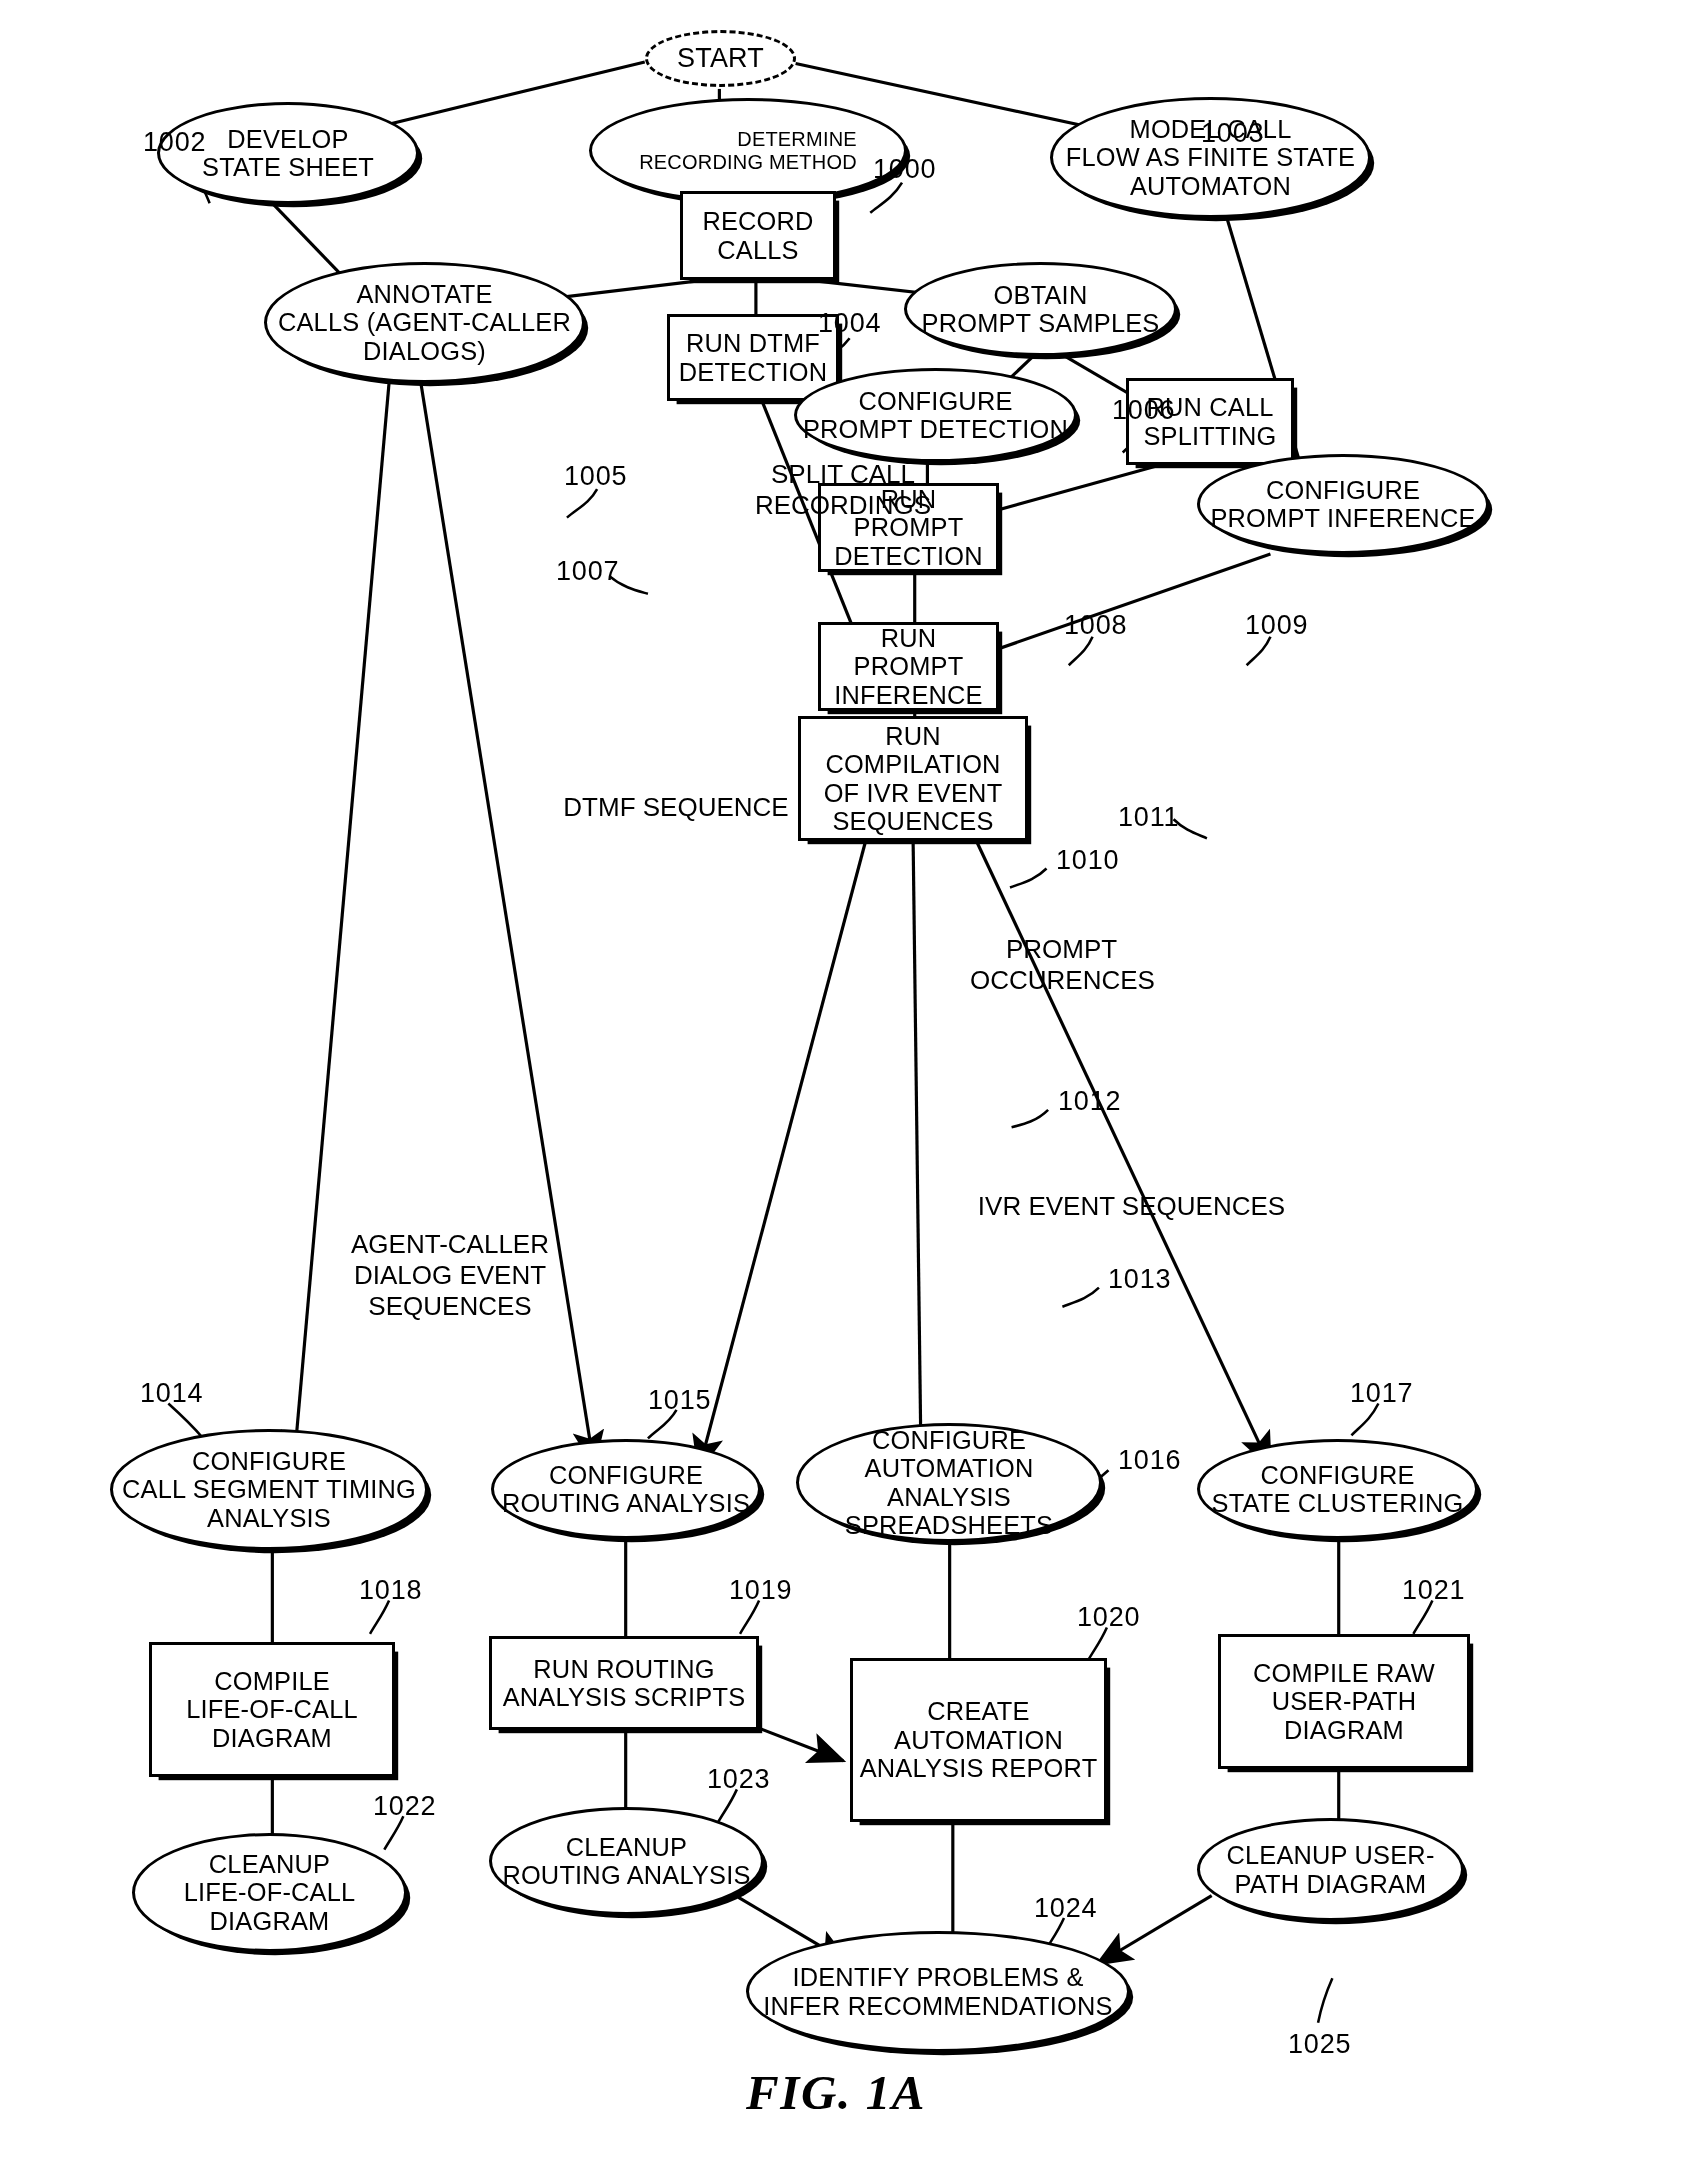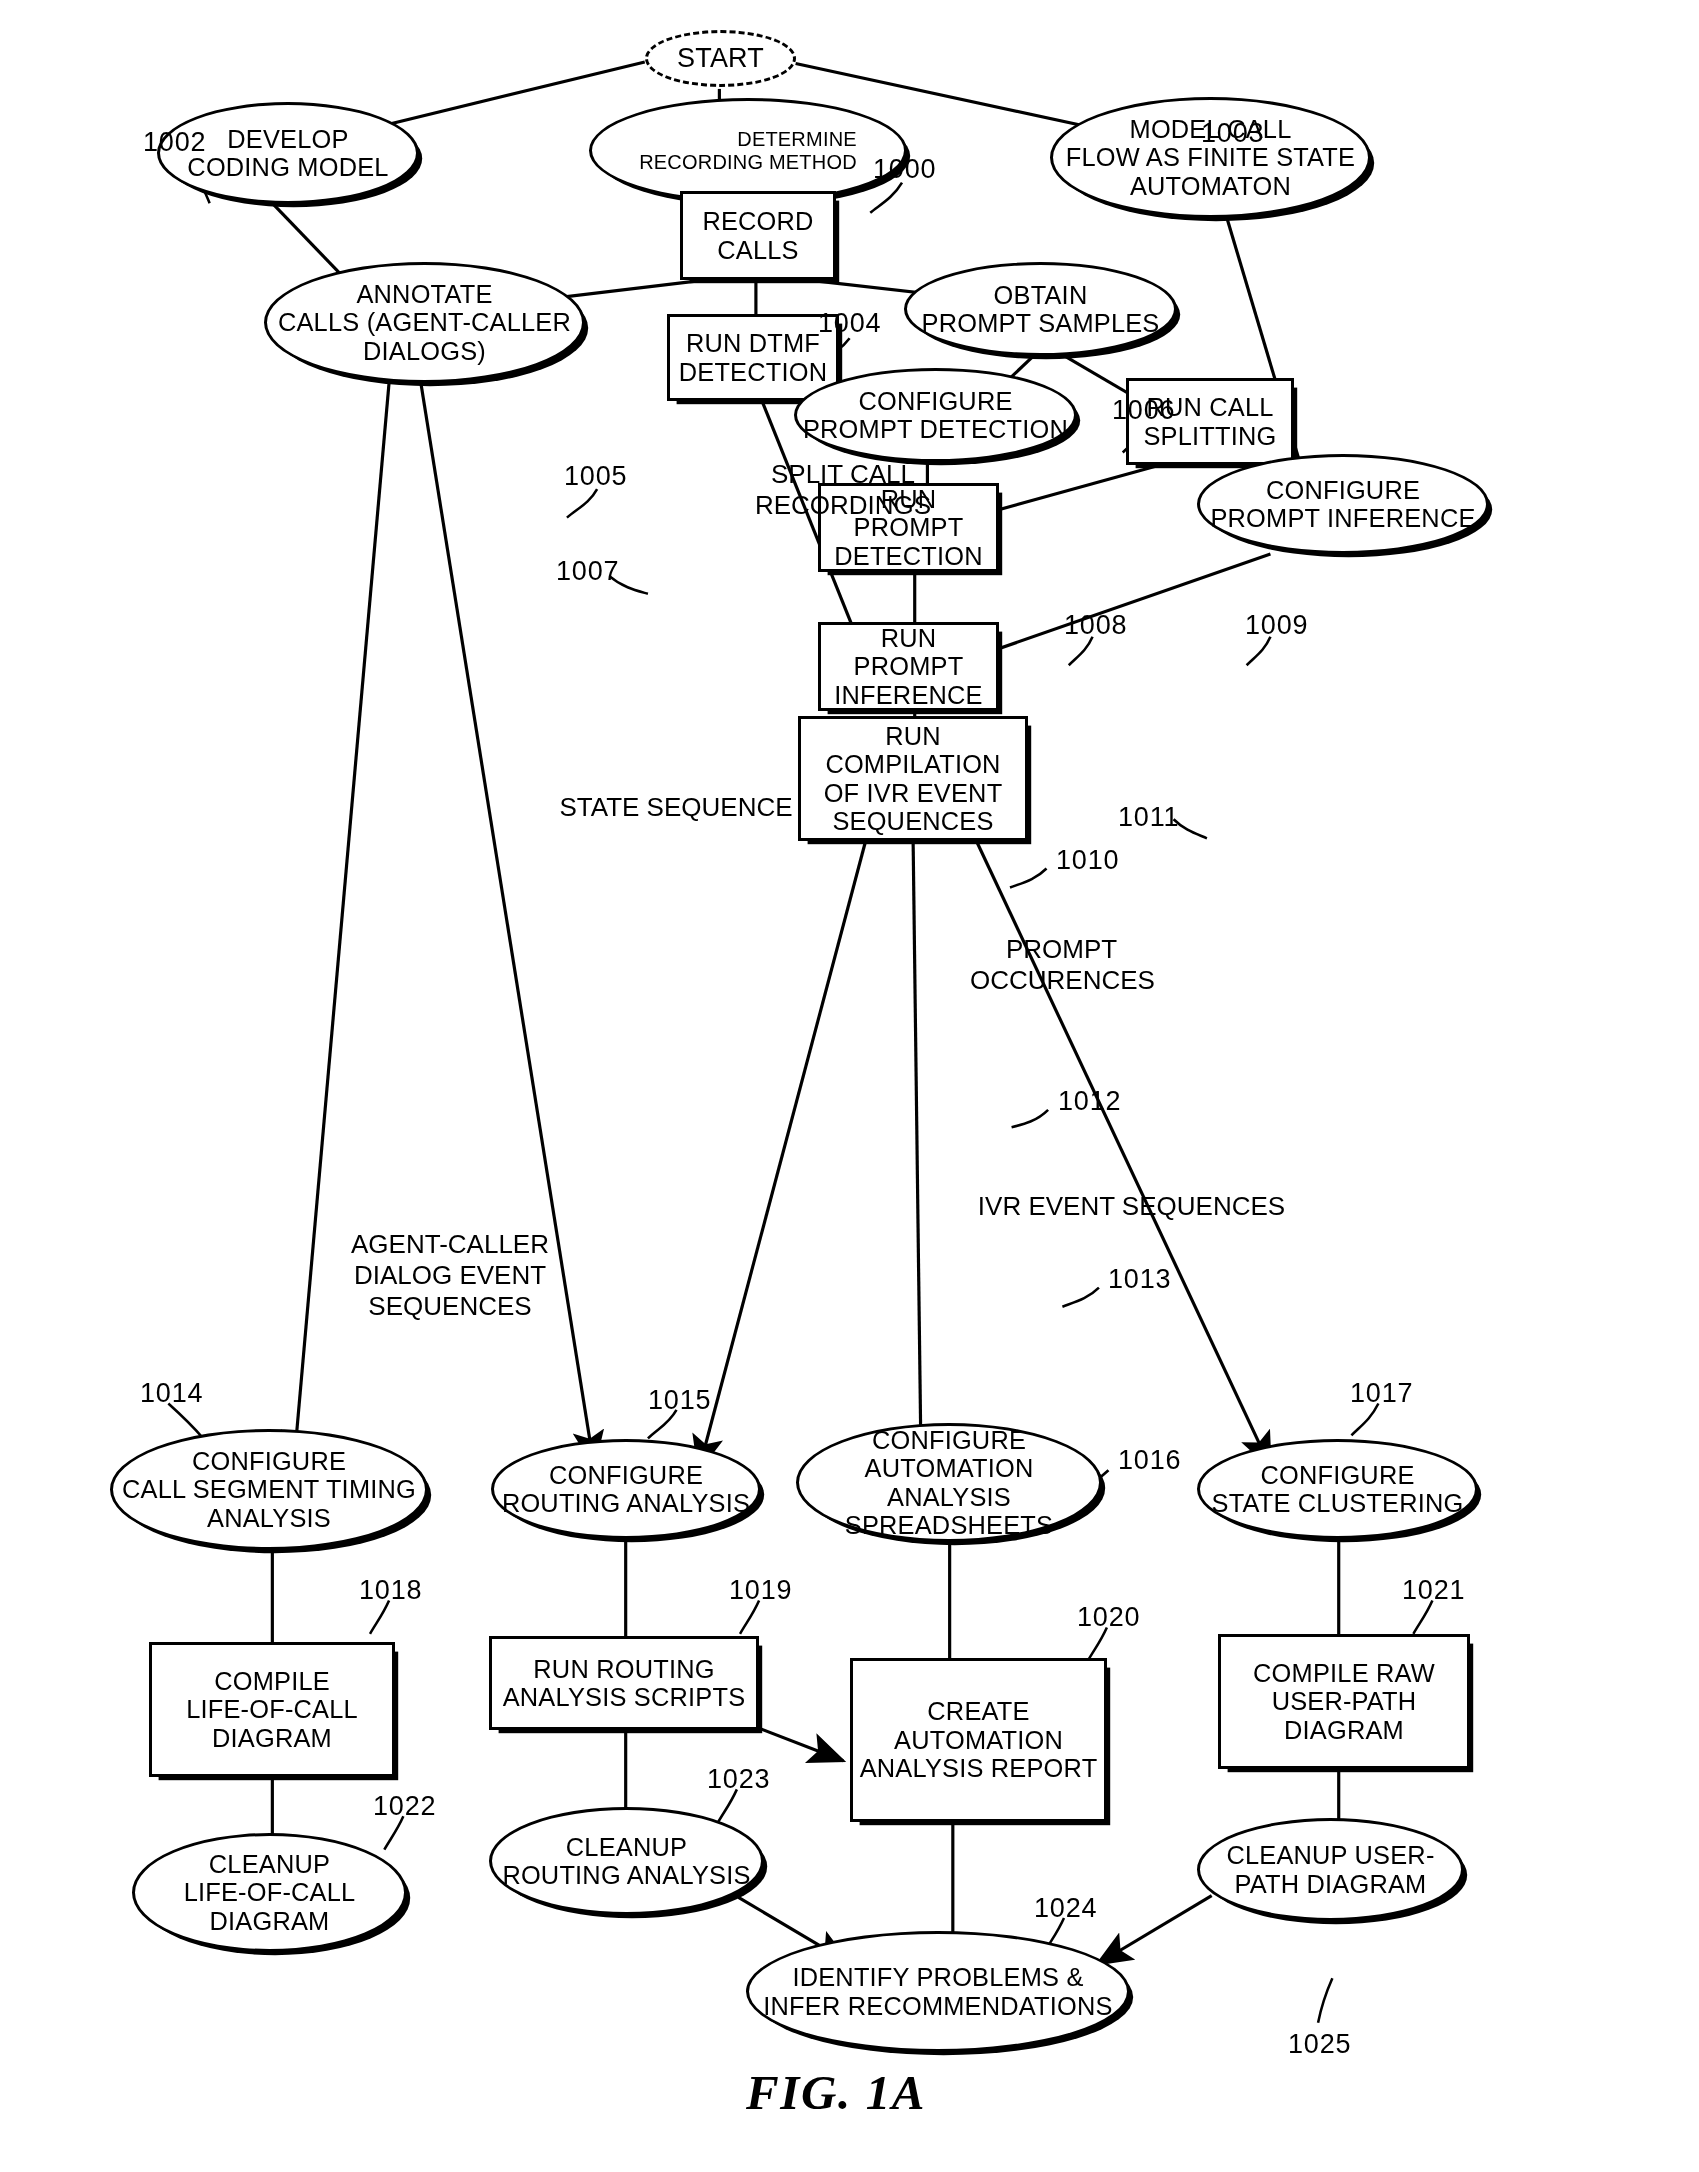--- a/index.html
+++ b/index.html
@@ -161,21 +161,21 @@
         <path d="M 1660,2548 C 1664,2528 1670,2510 1678,2492"></path>
       </g>
   </svg>
 
   <div id="nodes-layer">
       <div class="node startnode" style="left: 645px; top: 30px; width: 151px; height: 57px; font-size: 27px;">
         <span class="lbl">START</span>
       </div>
       <div class="node ellipse" style="left: 157px; top: 102px; width: 262px; height: 102px; font-size: 25.4px;">
         <span class="lbl">DEVELOP
-CODING MODEL</span>
+STATE SHEET</span>
       </div>
       <div class="node ellipse" style="left: 589px; top: 98px; width: 318px; height: 105px; font-size: 20px; text-align: right;">
         <span class="lbl">DETERMINE
 RECORDING METHOD</span>
       </div>
       <div class="node ellipse" style="left: 1050px; top: 97px; width: 321px; height: 121px; font-size: 25.4px;">
         <span class="lbl">MODEL CALL
 FLOW AS FINITE  STATE
 AUTOMATON</span>
       </div>
@@ -299,21 +299,21 @@
       <div class="reflabel" style="left: 1077px; top: 1602px;">1020</div>
       <div class="reflabel" style="left: 1402px; top: 1575px;">1021</div>
       <div class="reflabel" style="left: 373px; top: 1791px;">1022</div>
       <div class="reflabel" style="left: 707px; top: 1764px;">1023</div>
       <div class="reflabel" style="left: 1034px; top: 1893px;">1024</div>
       <div class="reflabel" style="left: 1288px; top: 2029px;">1025</div>
     </div>
   <div id="edgelabels-layer">
       <div class="edgelabel" style="left: 740px; top: 459px; width: 206px;">SPLIT CALL
 RECORDINGS</div>
-      <div class="edgelabel" style="left: 557px; top: 792px; width: 238px;">STATE SEQUENCE</div>
+      <div class="edgelabel" style="left: 557px; top: 792px; width: 238px;">DTMF SEQUENCE</div>
       <div class="edgelabel" style="left: 970px; top: 934px; width: 183px;">PROMPT
 OCCURENCES</div>
       <div class="edgelabel" style="left: 965px; top: 1191px; width: 333px;">IVR EVENT SEQUENCES</div>
       <div class="edgelabel" style="left: 343px; top: 1229px; width: 214px;">AGENT-CALLER
 DIALOG EVENT
 SEQUENCES</div>
     </div>
 
   <div id="figcaption" style="left:746px; top:2064px;">FIG. 1A</div>
 

